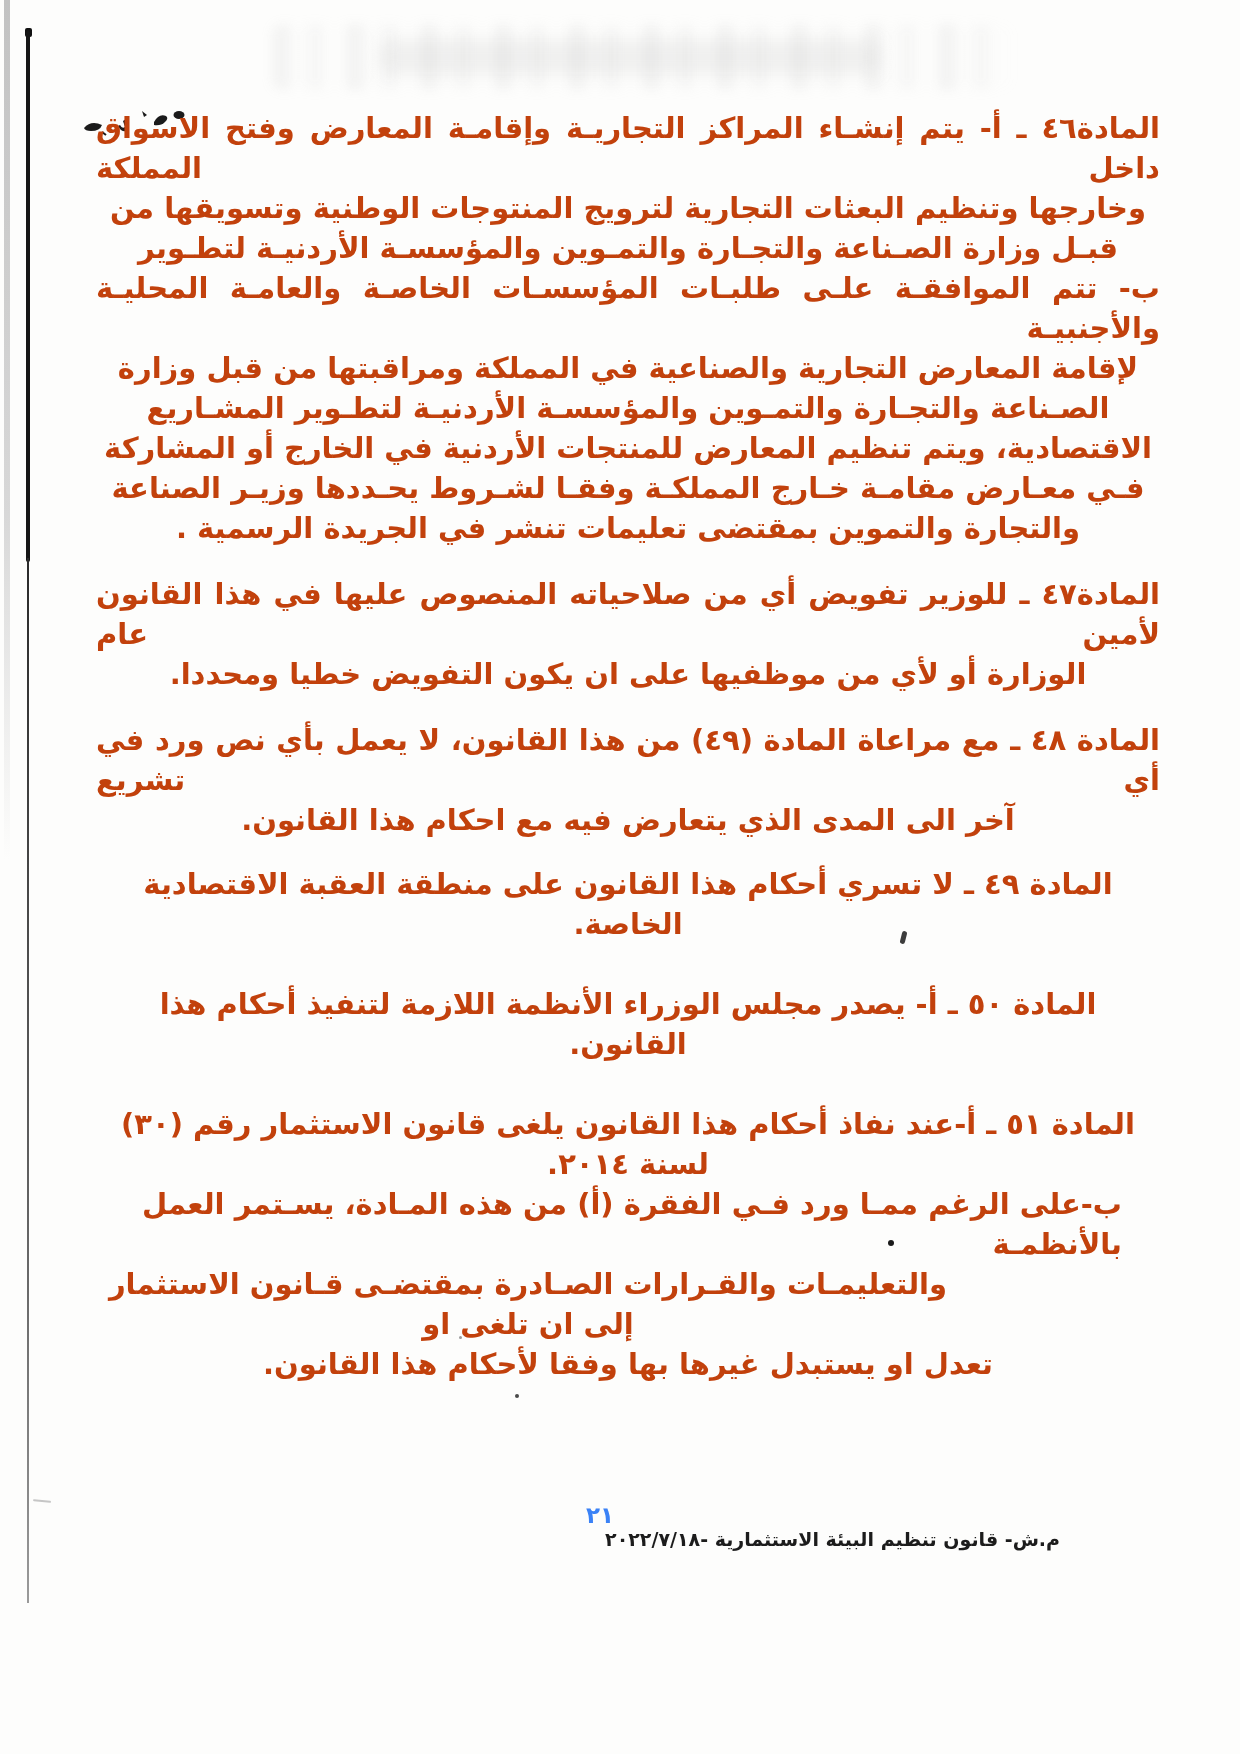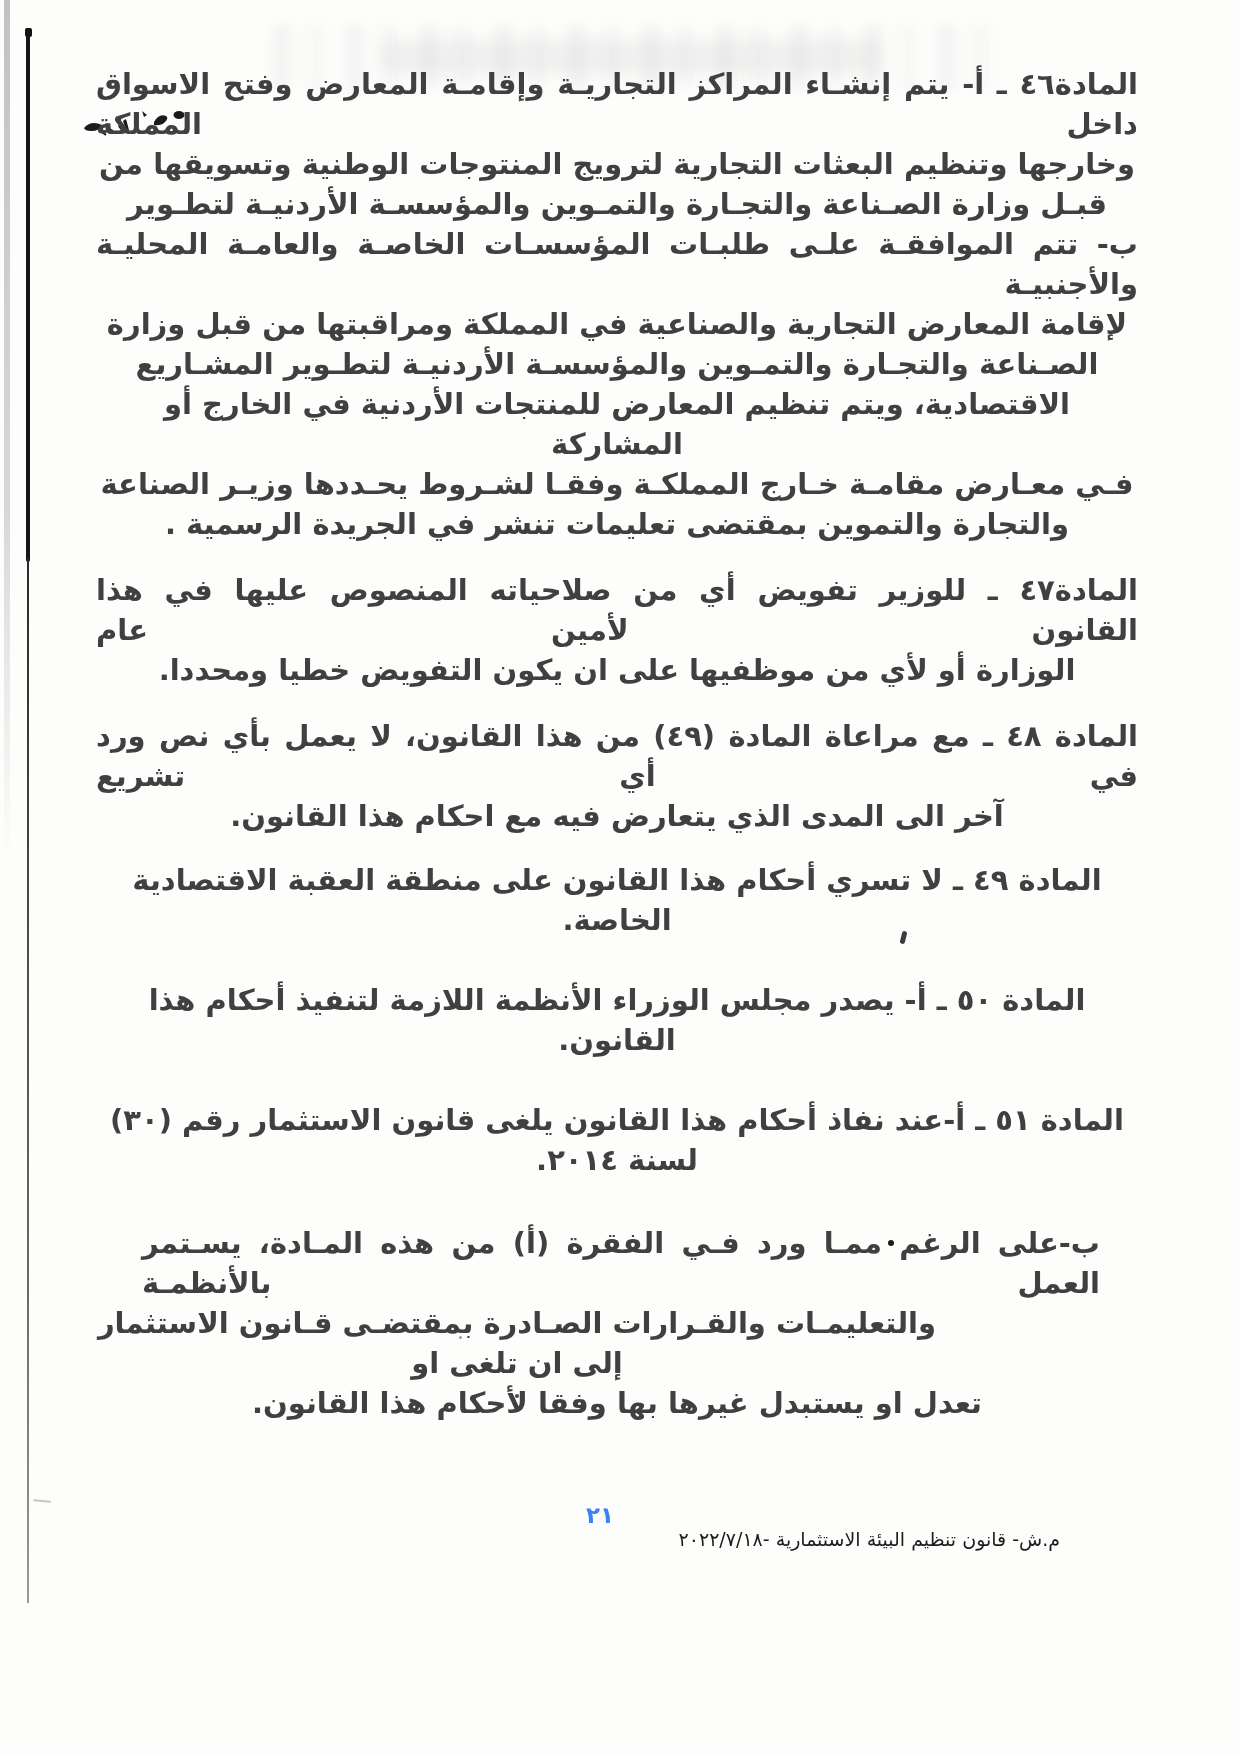--- a/index.html
+++ b/index.html
@@ -43,49 +43,49 @@
   .scribble{position:absolute;left:78px;top:102px;}
   .speck{position:absolute;background:#222;border-radius:50%;}
   .sp-apostrophe{top:931px;left:901px;width:5px;height:13px;background:#3c3c3c;border-radius:3px;transform:rotate(14deg);}
   .sp-dot1{top:1240px;left:888px;width:6px;height:6px;background:#1a1a1a;}
   .sp-dot2{top:1394px;left:515px;width:4px;height:4px;background:#4a4a4a;}
   .sp-dot3{top:1336px;left:459px;width:3px;height:3px;background:#9a9a9a;}
   .sp-dash{top:1500px;left:33px;width:18px;height:2px;background:#c6c6c6;border-radius:1px;transform:rotate(6deg);}
 
   
   .doc{
-    position:absolute;top:0;right:102px;left:96px;
+    position:absolute;top:0;right:80px;left:96px;
     direction:rtl;
-    padding-top:64px;
-    color:#404040;
+    padding-top:108px;
+    color:#c2410c;
   }
   .article{margin:0;}
   .gap-s{margin-top:26px;}
   .gap-s2{margin-top:24px;}
   .gap-l{margin-top:40px;}
   .ln{
     margin:0;
     font-size:29px;line-height:40px;font-weight:700;
     letter-spacing:0;
     white-space:normal;
   }
   .full{text-align:justify;text-align-last:justify;}
   .right{text-align:center;}
   .center{text-align:center;}
   .c-r{text-align:center;padding-left:190px;}   
   .c-l{text-align:center;padding-right:200px;}  
-  .ind{padding-right:38px;padding-left:46px;margin-top:43px;}
+  .ind{padding-right:38px;padding-left:46px;}
 
   .page-number{
     position:absolute;top:1502px;left:586px;
     direction:rtl;font-size:23px;font-weight:700;color:#3b82f6;
   }
   .footer-note{
     position:absolute;top:1528px;right:180px;
-    direction:rtl;font-size:19px;font-weight:400;color:#1c1c1c;
+    direction:rtl;font-size:19px;font-weight:700;color:#1c1c1c;
     white-space:nowrap;
   }
 </style>
 </head>
 <body>
 
 <div class="page">
 
   <div class="edge-strip"></div>
   <div class="binding-line-cap"></div>

